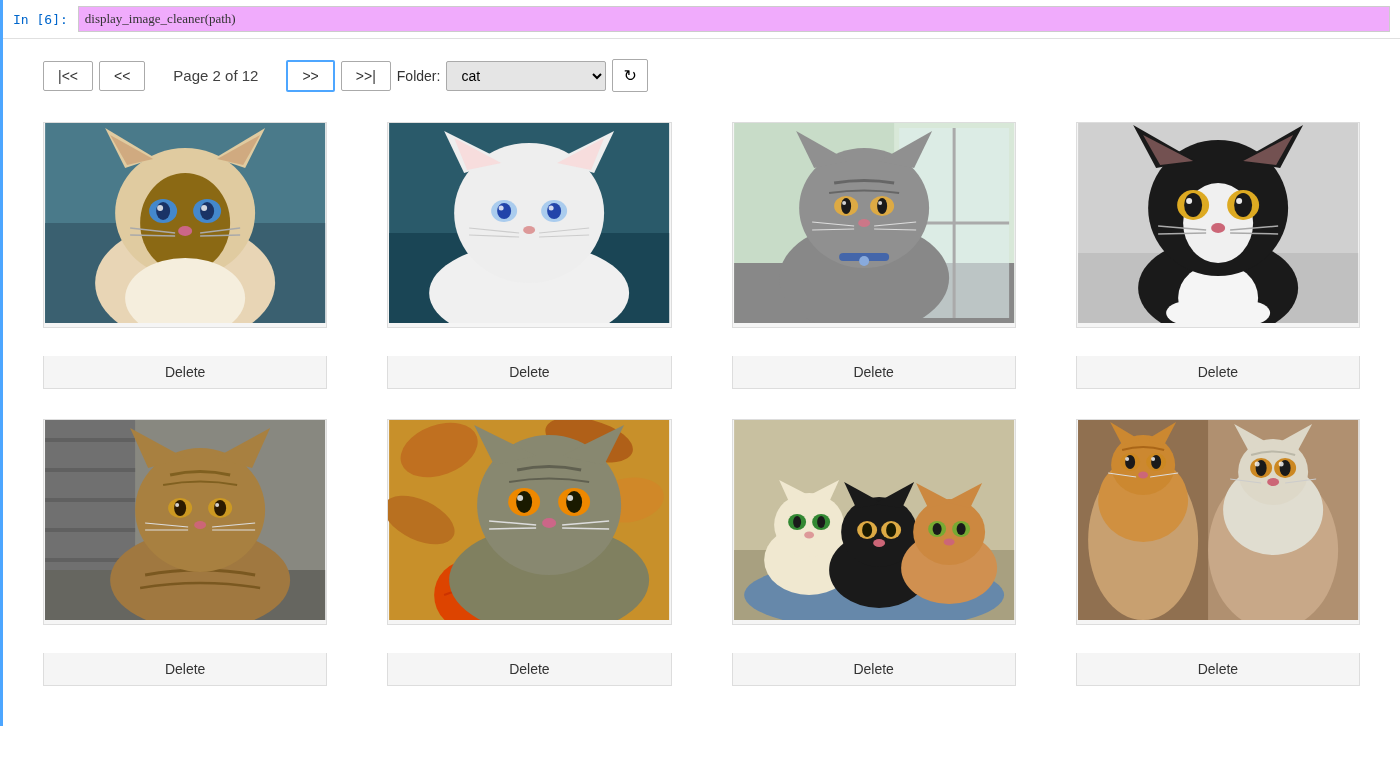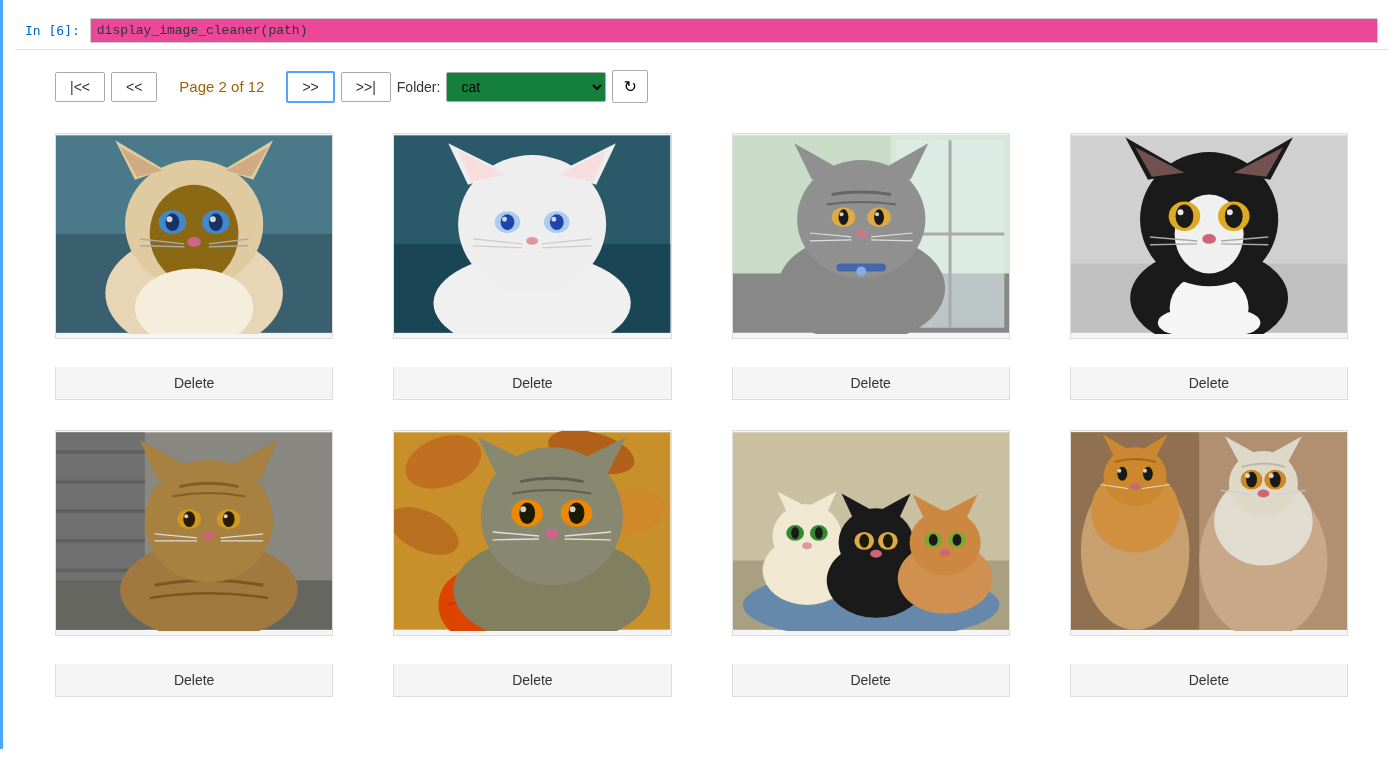--- a/index.html
+++ b/index.html
@@ -7,48 +7,48 @@
     body {
       font-family: Arial, sans-serif;
       background: #fff;
       color: #333;
       width: 1400px;
       min-height: 773px;
     }
 
     .notebook-cell {
       border-left: 3px solid #4da6ff;
-      padding: 12px;
+      padding: 0;
       margin: 0;
     }
 
     .cell-input {
       display: flex;
       align-items: center;
       padding: 6px 10px;
       border-bottom: 1px solid #e0e0e0;
       background: #fff;
     }
 
     .cell-label {
       color: #0066cc;
       font-family: monospace;
       font-size: 13px;
       margin-right: 10px;
       white-space: nowrap;
     }
 
     .cell-code {
-      font-family: Liberation Mono, monospace;
+      font-family: Liberation Serif, serif;
       font-size: 13px;
       color: #333;
       flex: 1;
       padding: 4px 6px;
       border: 1px solid #ccc;
-      background: #ec4899;
+      background: #f0abfc;
     }
 
     .cell-output {
       padding: 20px 40px 40px 40px;
       background: #fff;
     }
 
     .pagination-bar {
       display: flex;
       align-items: center;
@@ -66,35 +66,35 @@
       border-radius: 2px;
     }
 
     .nav-btn.active {
       border: 2px solid #4da6ff;
       color: #333;
     }
 
     .page-info {
       font-size: 15px;
-      color: #a16207;
-      margin: 0 16px;
+      color: #404040;
+      margin: 0 22px;
     }
 
     .folder-label {
       font-size: 14px;
       color: #333;
     }
 
     .folder-select {
       padding: 5px 10px;
       font-size: 14px;
       border: 1px solid #aaa;
       border-radius: 2px;
-      background: #15803d;
+      background: #e5e5e5;
       min-width: 160px;
       cursor: pointer;
     }
 
     .refresh-btn {
       padding: 6px 10px;
       border: 1px solid #aaa;
       background: #fff;
       cursor: pointer;
       font-size: 16px;

